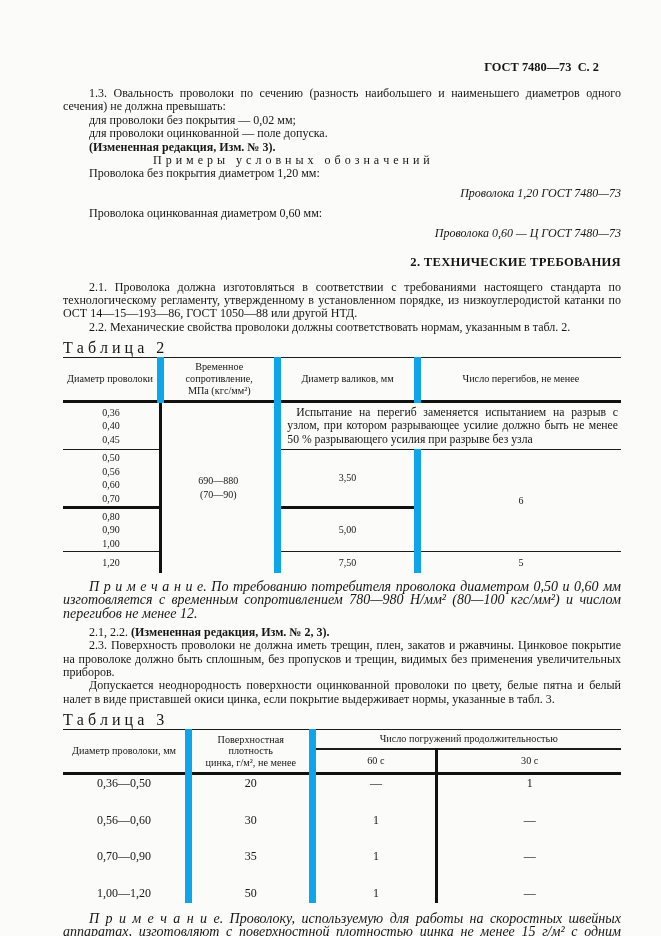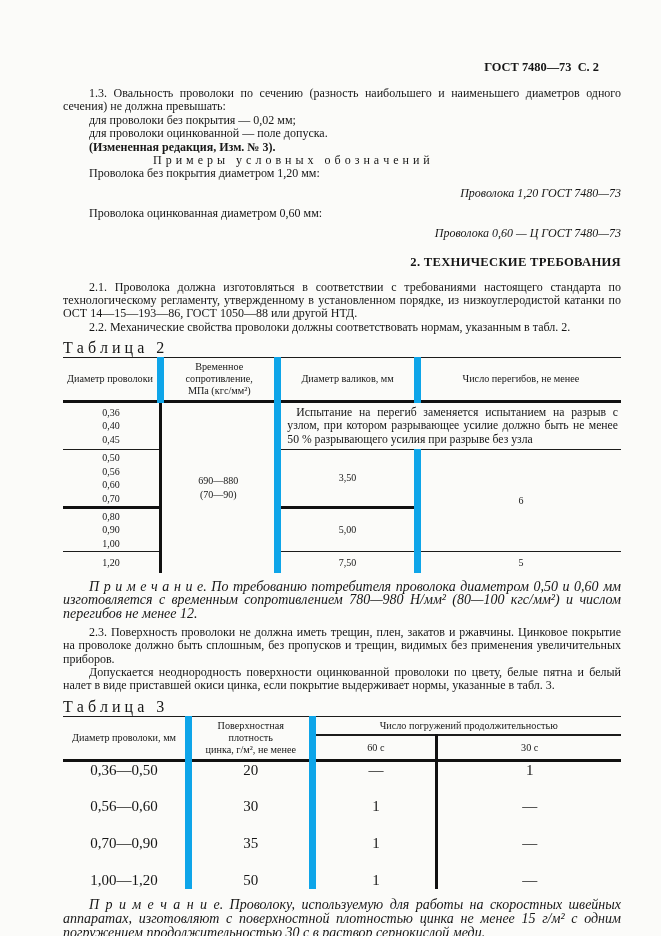--- a/index.html
+++ b/index.html
@@ -63,21 +63,21 @@
   .h-g4 { height: 21px; }
 
   .t3 { border-top: 1px solid #1c1c1c; }
   .t3 th {
     font-size: 10.2px; line-height: 11.8px; text-align: center;
     vertical-align: middle; padding: 2px 4px;
   }
   .t3 .h-top { height: 19px; }
   .t3 .h-sub { height: 25px; }
   .t3 td {
-    font-size: 15px; line-height: 12.6px; height: 12.6px;
+    font-size: 12px; line-height: 12.6px; height: 12.6px;
     text-align: center; vertical-align: middle; padding: 12px 2px;
   }
   .t3 tr.first td { padding-top: 2px; }
   .t3 tr.last td { padding-bottom: 3px; }
   .page-number { text-align: center; font-size: 16px; margin-top: 11px; }
 </style>
 </head>
 <body>
 
 <div class="page">
@@ -141,20 +141,21 @@
     <tr>
       <td class="br3 h-g4">1,20</td>
       <td class="br1">7,50</td>
       <td>5</td>
     </tr>
   </tbody>
     </table>
 
   <p class="note note-t2">П р и м е ч а н и е. По требованию потребителя проволока диаметром 0,50 и 0,60 мм изготовляется с временным сопротивлением 780—980 Н/мм² (80—100 кгс/мм²) и числом перегибов не менее 12.</p>
 
+  <p class="ind"><span>2.1, 2.2. </span><span class="bold">(Измененная редакция, Изм. № 2, 3).</span></p>
   <p class="justify ti">2.3. Поверхность проволоки не должна иметь трещин, плен, закатов и ржавчины. Цинковое покрытие на проволоке должно быть сплошным, без пропусков и трещин, видимых без применения увеличительных приборов.</p>
   <p class="justify ti">Допускается неоднородность поверхности оцинкованной проволоки по цвету, белые пятна и белый налет в виде приставшей окиси цинка, если покрытие выдерживает нормы, указанные в табл. 3.</p>
 
   <div class="tbl-label">Т а б л и ц а   3</div>
 
   <table class="t3">
     <colgroup>
       <col style="width:22.5%">
         <col style="width:22.3%">
         <col style="width:22.2%">

